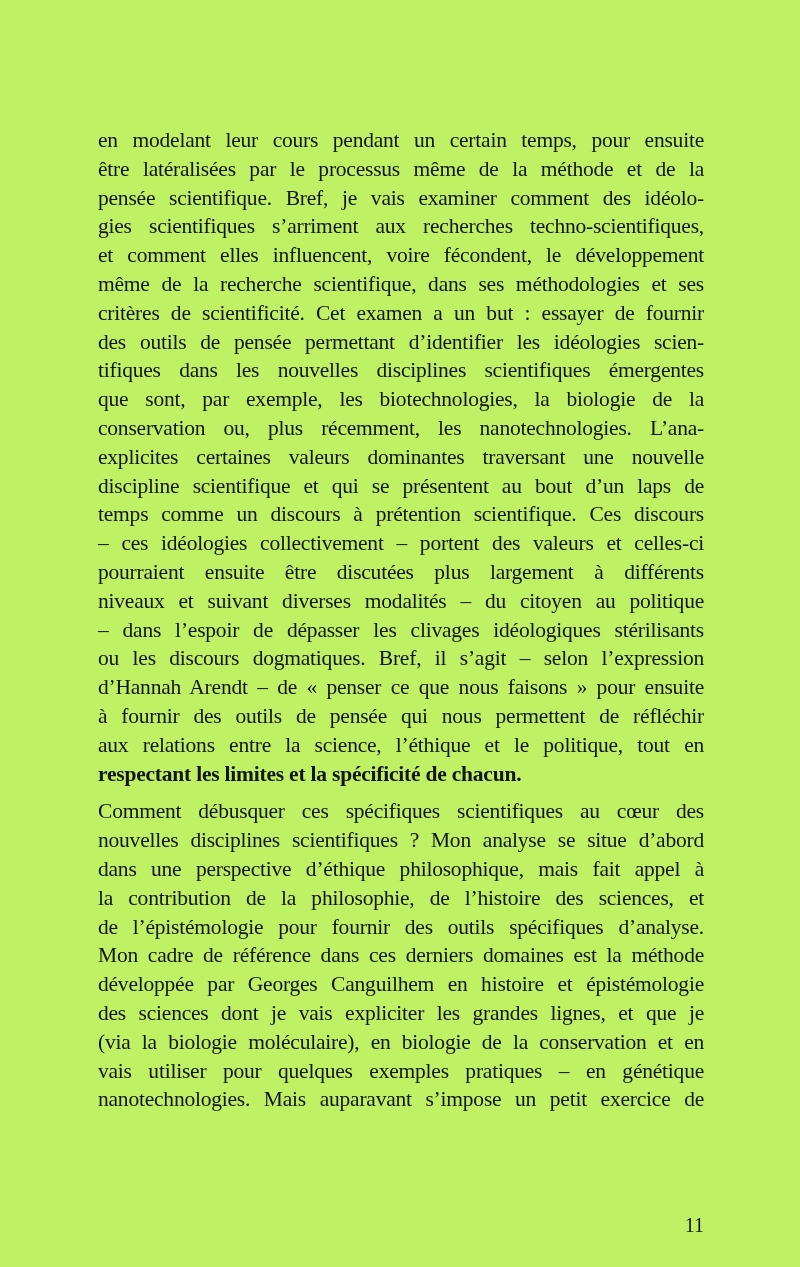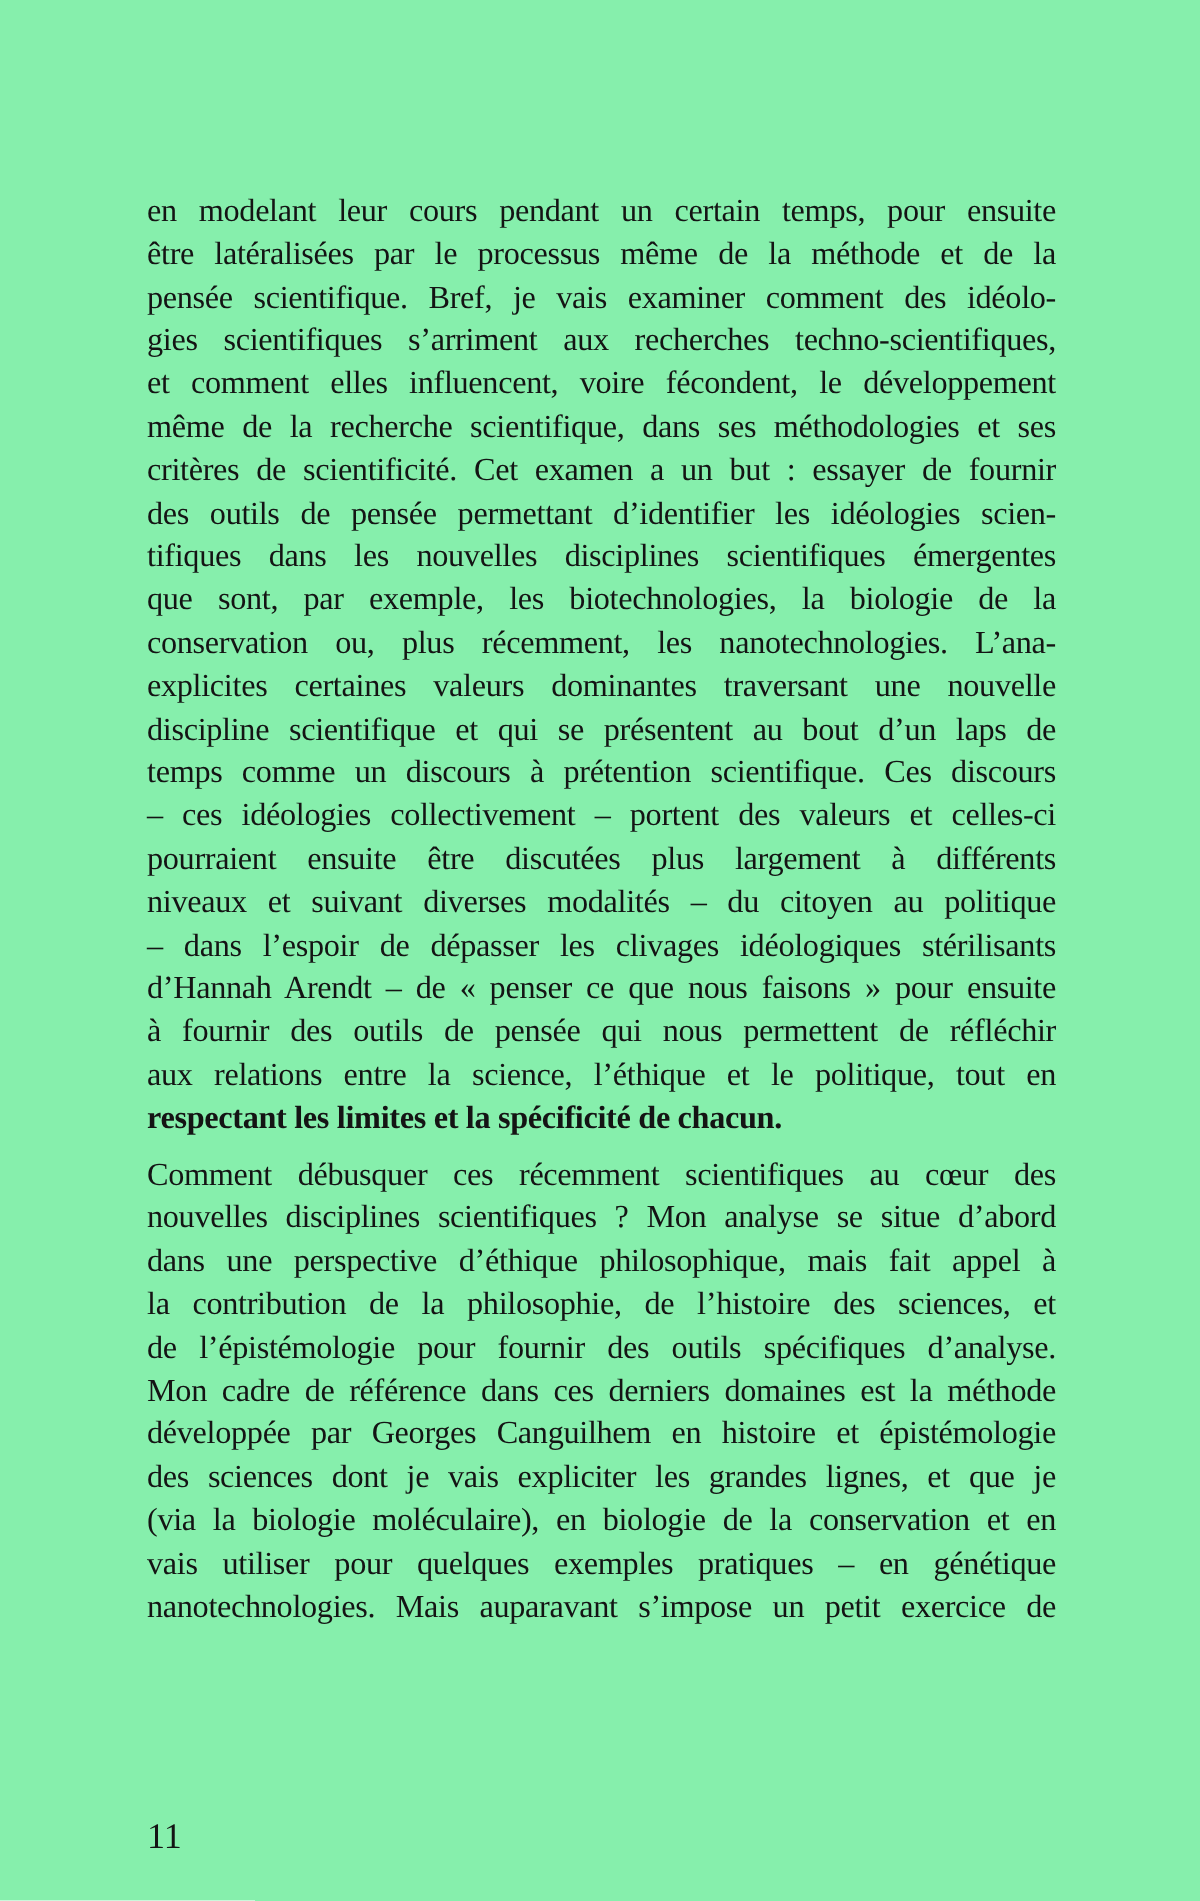--- a/index.html
+++ b/index.html
@@ -5,21 +5,21 @@
 <style>
   html, body {
     margin: 0;
     padding: 0;
     background: #ffffff;
   }
   .book-page {
     position: relative;
     width: 800px;
     height: 1267px;
-    background: #86efac;
+    background: #bef264;
     overflow: hidden;
   }
   .text-block {
     position: absolute;
     left: 98px;
     top: 126px;
     width: 606px;
     font-family: "Liberation Serif", "DejaVu Serif", serif;
     font-size: 21.5px;
     line-height: 28.8px;
@@ -35,23 +35,23 @@
     text-align-last: left;
     font-weight: bold;
   }
   .paragraph { margin: 0; }
   .paragraph.para-2 { margin-top: 9px; }
   .page-number {
     position: absolute;
     top: 1211px;
     left: 98px;
     width: 606px;
-    text-align: left;
+    text-align: right;
     font-family: "Liberation Serif", "DejaVu Serif", serif;
-    font-size: 24px;
+    font-size: 20px;
     line-height: 28.8px;
     color: #141414;
   }
 </style>
 </head>
 <body>
 
 <div class="book-page">
 
   <main class="text-block">
@@ -68,28 +68,29 @@
       <div class="line">tifiques dans les nouvelles disciplines scientifiques émergentes</div>
       <div class="line">que sont, par exemple, les biotechnologies, la biologie de la</div>
       <div class="line">conservation ou, plus récemment, les nanotechnologies. L’ana-</div>
       <div class="line">explicites certaines valeurs dominantes traversant une nouvelle</div>
       <div class="line">discipline scientifique et qui se présentent au bout d’un laps de</div>
       <div class="line">temps comme un discours à prétention scientifique. Ces discours</div>
       <div class="line">– ces idéologies collectivement – portent des valeurs et celles-ci</div>
       <div class="line">pourraient ensuite être discutées plus largement à différents</div>
       <div class="line">niveaux et suivant diverses modalités – du citoyen au politique</div>
       <div class="line">– dans l’espoir de dépasser les clivages idéologiques stérilisants</div>
+      <div class="line">ou les discours dogmatiques. Bref, il s’agit – selon l’expression</div>
       <div class="line">d’Hannah Arendt – de « penser ce que nous faisons » pour ensuite</div>
       <div class="line">à fournir des outils de pensée qui nous permettent de réfléchir</div>
       <div class="line">aux relations entre la science, l’éthique et le politique, tout en</div>
       <div class="line endpara">respectant les limites et la spécificité de chacun.</div>
     </section>
 
     <section class="paragraph para-2">
-      <div class="line">Comment débusquer ces récemment scientifiques au cœur des</div>
+      <div class="line">Comment débusquer ces spécifiques scientifiques au cœur des</div>
       <div class="line">nouvelles disciplines scientifiques ? Mon analyse se situe d’abord</div>
       <div class="line">dans une perspective d’éthique philosophique, mais fait appel à</div>
       <div class="line">la contribution de la philosophie, de l’histoire des sciences, et</div>
       <div class="line">de l’épistémologie pour fournir des outils spécifiques d’analyse.</div>
       <div class="line">Mon cadre de référence dans ces derniers domaines est la méthode</div>
       <div class="line">développée par Georges Canguilhem en histoire et épistémologie</div>
       <div class="line">des sciences dont je vais expliciter les grandes lignes, et que je</div>
       <div class="line">(via la biologie moléculaire), en biologie de la conservation et en</div>
       <div class="line">vais utiliser pour quelques exemples pratiques – en génétique</div>
       <div class="line">nanotechnologies. Mais auparavant s’impose un petit exercice de</div>

